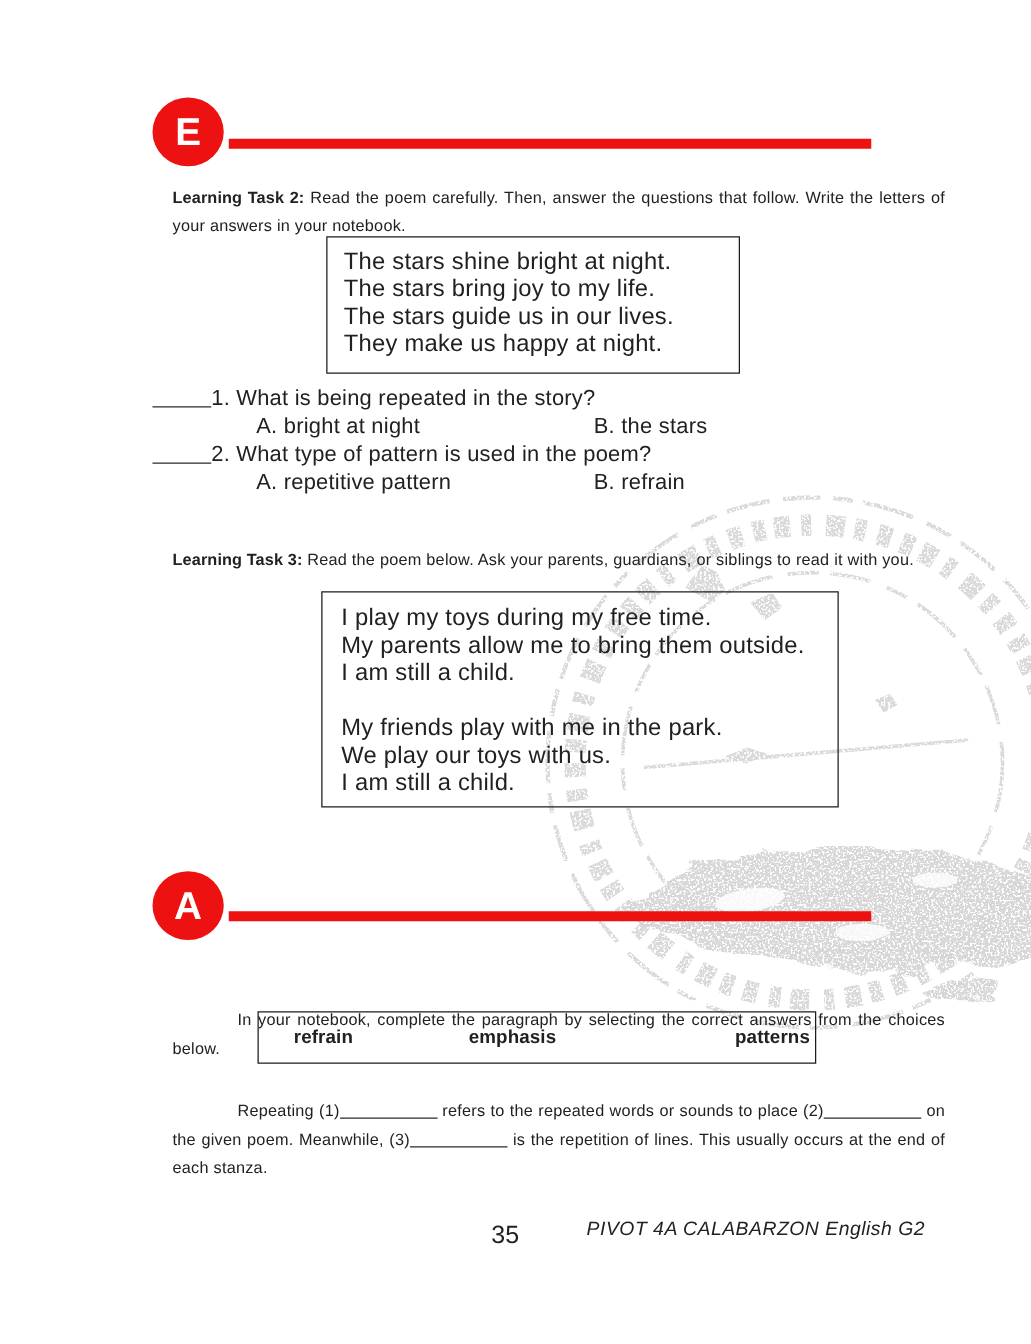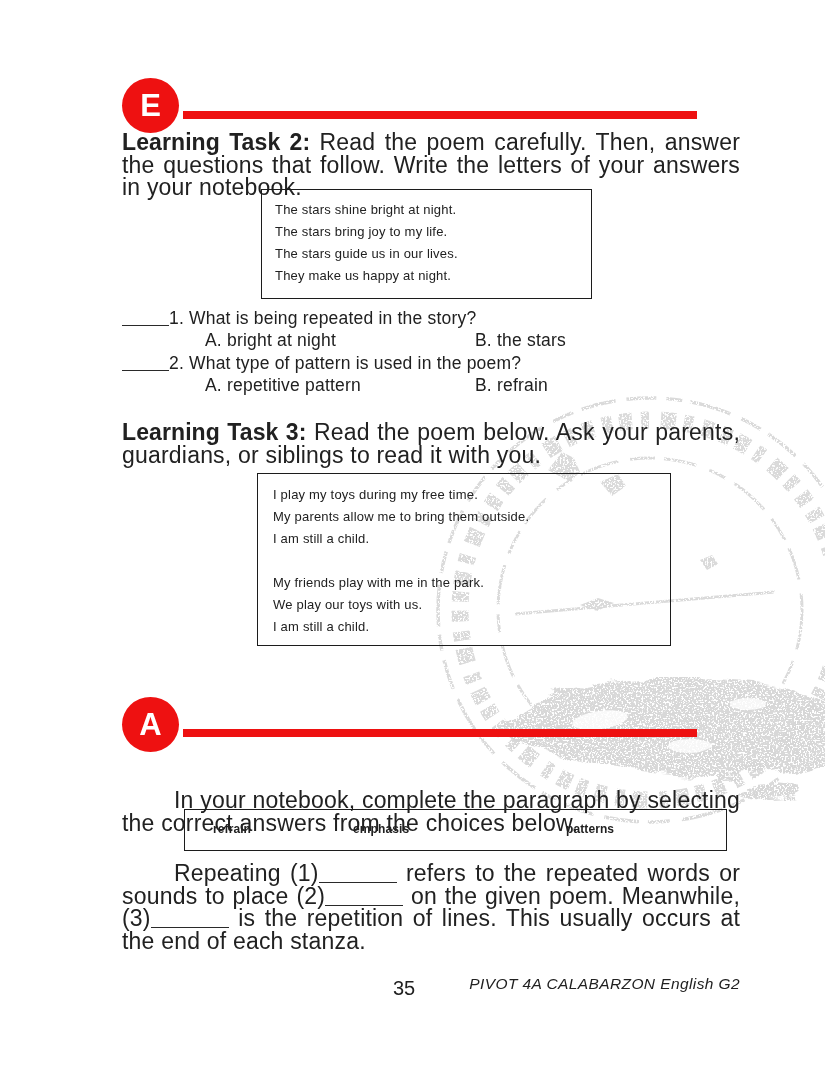--- a/index.html
+++ b/index.html
@@ -15,50 +15,50 @@
     background:var(--accent_red,#ee1111);color:#fff;font-weight:bold;font-size:31px;
     display:flex;align-items:center;justify-content:center;
   }
   .e-badge{top:78px;}
   .a-badge{top:697px;}
   .rule{position:absolute;left:183px;width:514px;height:8px;background:var(--accent_red,#ee1111);}
   .e-rule{top:111px;}
   .a-rule{top:729px;}
 
   .para{
-    position:absolute;left:122px;width:618px;margin:0;
-    font-size:23px;line-height:22.5px;text-align:justify;letter-spacing:0.2px;
+    position:absolute;left:122px;width:618px;margin:16px;
+    font-size:13px;line-height:22.5px;text-align:justify;letter-spacing:0.2px;
   }
   .para b{letter-spacing:0.1px;}
   .lt2{top:131px;}
   .lt3{top:421px;}
   .intro{top:789px;}
   .fillpara{top:862px;}
   .indent{text-indent:52px;}
 
   .poembox{
     position:absolute;border:1.6px solid var(--border_color,#1c1c1c);
-    font-size:13px;line-height:22px;letter-spacing:0.2px;box-sizing:border-box;background:transparent;
+    font-size:19px;line-height:22px;letter-spacing:0.2px;box-sizing:border-box;background:transparent;
   }
   .box1{left:261px;top:189px;width:331px;height:110px;padding:9px 0 0 13px;}
   .box2{left:257px;top:473px;width:414px;height:173px;padding:10px 16px 0 15px;}
   .poem-gap{height:22px;}
 
   .questions{position:absolute;left:122px;top:307px;width:640px;font-size:17.5px;line-height:22.4px;letter-spacing:0.2px;}
   .qline{white-space:nowrap;}
   .answer-blank{display:inline-block;width:47px;border-bottom:1.4px solid #2a2a2a;height:14px;position:relative;top:2px;}
   .qnum{display:inline-block;width:20px;}
   .qtext{}
   .choices{padding-left:83px;white-space:nowrap;}
   .choice-a{display:inline-block;width:270px;}
 
   .wordbank{
-    position:absolute;left:184px;top:809px;width:543px;height:42px;
+    position:absolute;left:206px;top:809px;width:447px;height:42px;
     border:1.6px solid var(--border_color,#1c1c1c);box-sizing:border-box;
-    font-weight:bold;font-size:12px;letter-spacing:0.1px;
+    font-weight:bold;font-size:15px;letter-spacing:0.1px;
   }
   .wordbank span{position:absolute;top:0;height:39px;line-height:39px;}
   .wb-0{left:28px;}
   .wb-1{left:168px;}
   .wb-2{left:381px;}
 
   .fill-blank{display:inline-block;width:78px;border-bottom:1.5px solid #2a2a2a;height:13px;position:relative;top:2px;}
 
   .page-num{position:absolute;left:393px;top:977px;font-size:20px;}
   .credit{position:absolute;right:85px;top:975px;font-size:15.5px;font-style:italic;letter-spacing:0.4px;}

